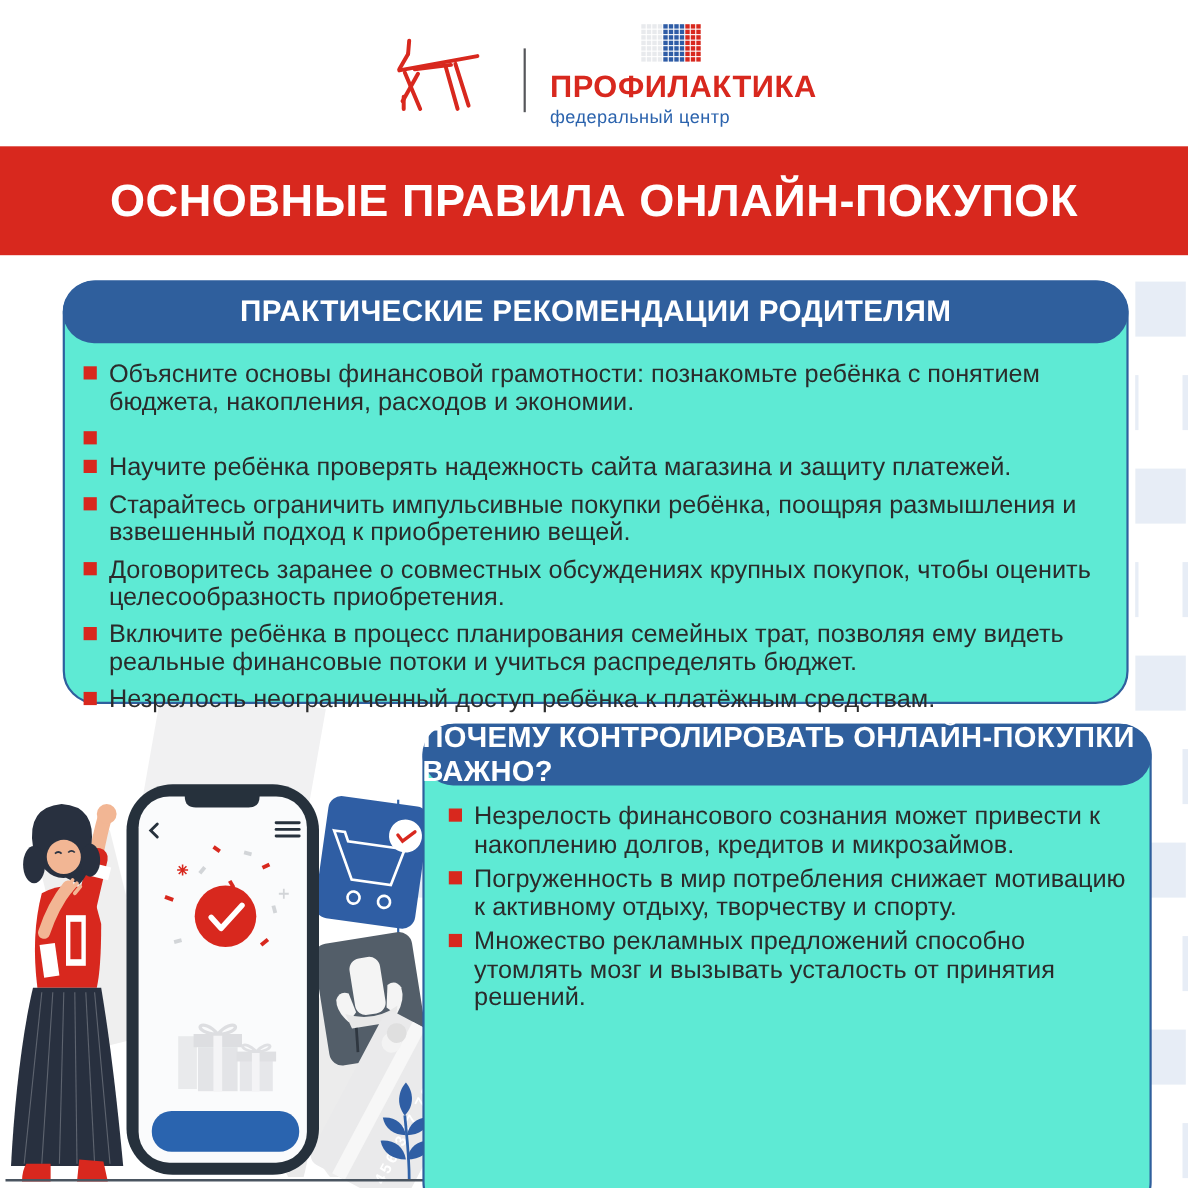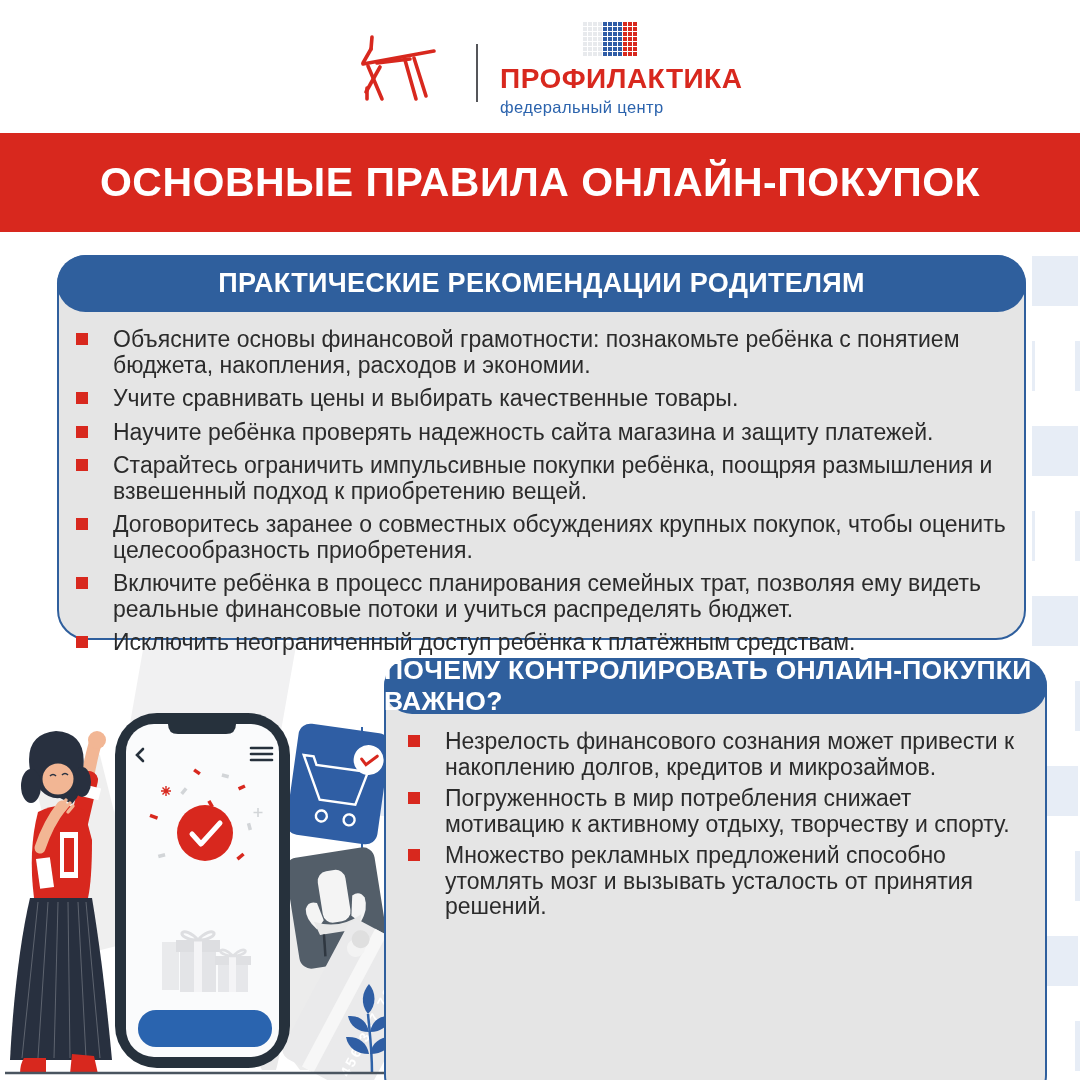--- a/index.html
+++ b/index.html
@@ -23,32 +23,32 @@
   .banner-title{color:#fff;font-size:41px;font-weight:bold;letter-spacing:.5px;}
 
   
   .checker{position:absolute;left:130px;top:250px;width:950px;height:828px;overflow:hidden;}
   .checker i{position:absolute;background:var(--checker);}
   .cover{position:absolute;background:#fff;}
   .cover-a{left:130px;top:250px;width:250px;height:823px;}
   .cover-b{left:380px;top:250px;width:652px;height:405px;}
 
   
-  .card{position:absolute;box-sizing:border-box;background:#e5e5e5;border:2px solid var(--primary-blue);
+  .card{position:absolute;box-sizing:border-box;background:#5eead4;border:2px solid var(--primary-blue);
         border-radius:30px;}
   .card-header{margin:-2px -2px 0 -2px;background:var(--primary-blue);border-radius:30px;
                display:flex;align-items:center;justify-content:center;color:#fff;font-weight:bold;
                letter-spacing:.3px;}
   .card1{left:57px;top:255px;width:969px;height:385px;}
   .card1 .card-header{height:57px;font-size:27px;}
   .card2{left:384px;top:658px;width:663px;height:447px;}
   .card2 .card-header{height:56px;font-size:26.5px;}
   .bullets{list-style:none;margin:0;padding:15px 12px 0 17px;}
   .card2 .bullets{padding:15px 10px 0 22px;}
-  .bullets li{display:flex;gap:25px;margin-bottom:8px;font-size:23px;line-height:25.5px;color:var(--text);}
+  .bullets li{display:flex;gap:11px;margin-bottom:8px;font-size:23px;line-height:25.5px;color:var(--text);}
   .card2 .bullets li{margin-bottom:6px;}
   .bullets .sq{flex:none;width:12px;height:12px;background:var(--accent-red);margin-top:6px;}
 
   
   .illustration{position:absolute;left:0;top:640px;width:420px;height:440px;}
 </style>
 </head>
 <body>
 
 <div class="page">
@@ -409,41 +409,40 @@
 
   <div class="card card1">
     <div class="card-header">ПРАКТИЧЕСКИЕ РЕКОМЕНДАЦИИ РОДИТЕЛЯМ</div>
     <ul class="bullets">
         <li>
           <span class="sq"></span>
           <span>Объясните основы финансовой грамотности: познакомьте ребёнка с понятием бюджета, накопления, расходов и экономии.</span>
         </li>
         <li>
           <span class="sq"></span>
-          <span>Учите сравнивать цены и выбирать качественные товары.</span>
         </li>
         <li>
           <span class="sq"></span>
           <span>Научите ребёнка проверять надежность сайта магазина и защиту платежей.</span>
         </li>
         <li>
           <span class="sq"></span>
           <span>Старайтесь ограничить импульсивные покупки ребёнка, поощряя размышления и взвешенный подход к приобретению вещей.</span>
         </li>
         <li>
           <span class="sq"></span>
           <span>Договоритесь заранее о совместных обсуждениях крупных покупок, чтобы оценить целесообразность приобретения.</span>
         </li>
         <li>
           <span class="sq"></span>
           <span>Включите ребёнка в процесс планирования семейных трат, позволяя ему видеть реальные финансовые потоки и учиться распределять бюджет.</span>
         </li>
         <li>
           <span class="sq"></span>
-          <span>Исключить неограниченный доступ ребёнка к платёжным средствам.</span>
+          <span>Незрелость неограниченный доступ ребёнка к платёжным средствам.</span>
         </li>
       </ul>
   </div>
 
   <div class="card card2">
     <div class="card-header">ПОЧЕМУ КОНТРОЛИРОВАТЬ ОНЛАЙН-ПОКУПКИ ВАЖНО?</div>
     <ul class="bullets">
         <li>
           <span class="sq"></span>
           <span>Незрелость финансового сознания может привести к накоплению долгов, кредитов и микрозаймов.</span>

